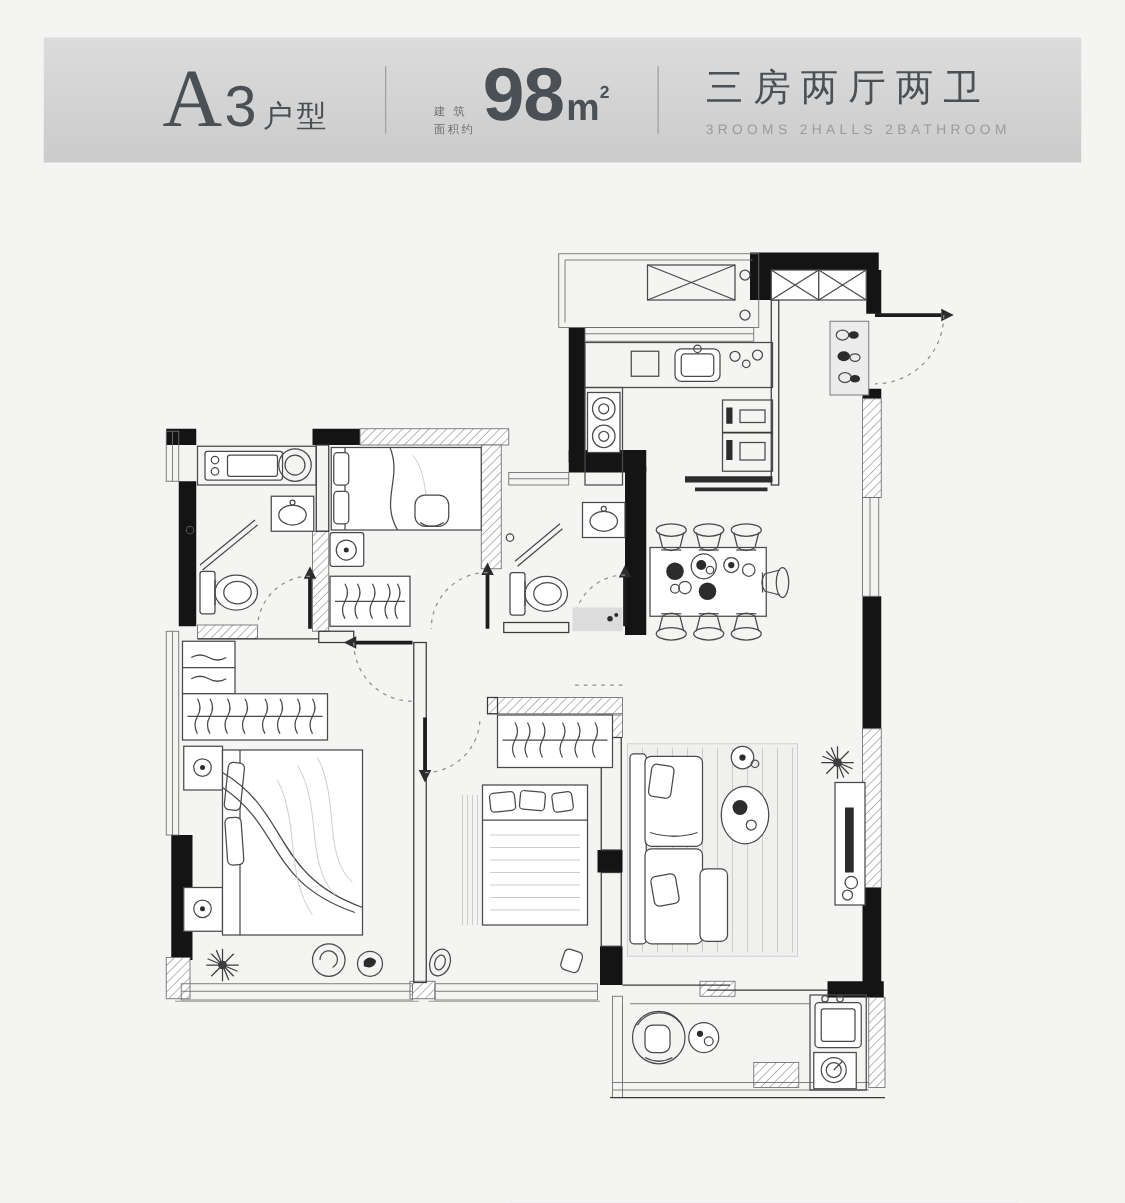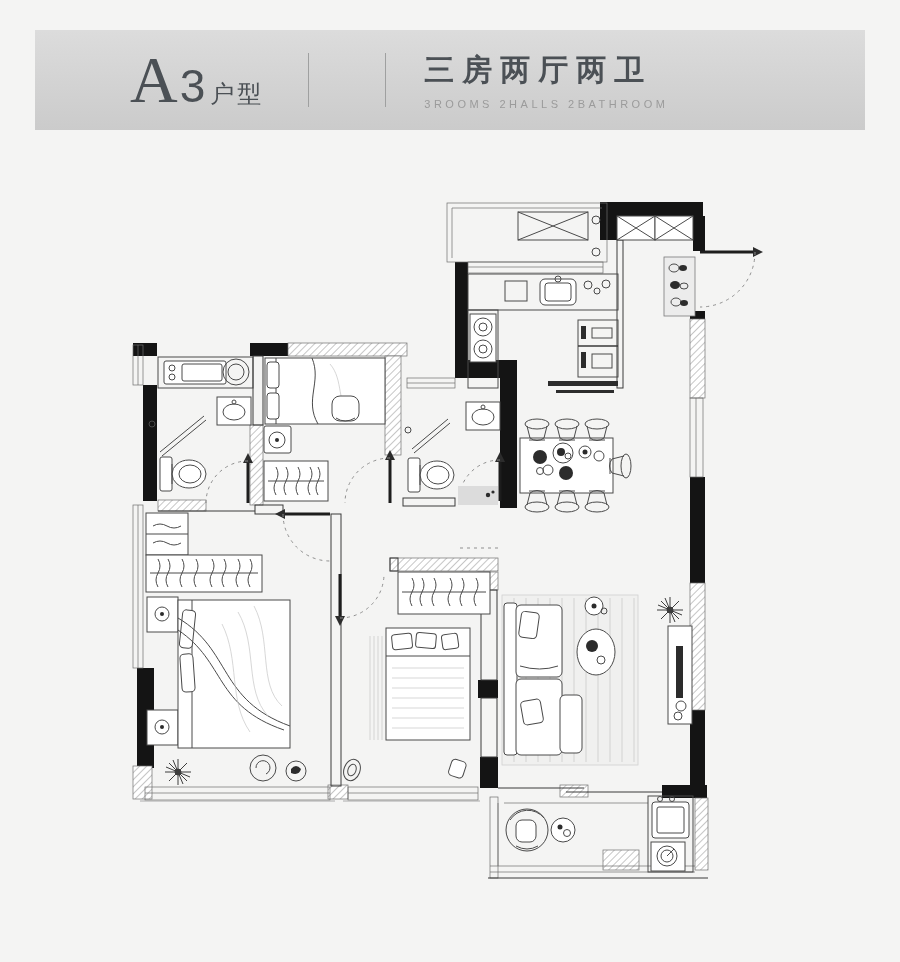--- a/index.html
+++ b/index.html
@@ -22,21 +22,21 @@
   .unit-suffix{font-size:24px;margin-left:4px;letter-spacing:3px;font-weight:400;}
   .vdiv{width:1px;height:54px;background:#9fa0a0;margin:0 38px;}
   .vdiv.first{margin-left:44px;}
   .area{display:flex;align-items:baseline;}
   .area-prefix{display:flex;flex-direction:column;font-size:9px;color:#6a6f73;line-height:1.5;
     letter-spacing:2px;margin-right:6px;transform:translateY(-4px);}
   .area-value{font-size:60px;font-weight:700;line-height:1;letter-spacing:-1px;}
   .area-unit{font-size:30px;font-weight:700;margin-left:2px;}
   .area-unit sup{font-size:14px;font-weight:700;vertical-align:18px;}
   .rooms{display:flex;flex-direction:column;gap:7px;}
-  .rooms-cn{font-size:30px;font-weight:700;letter-spacing:8px;white-space:nowrap;}
+  .rooms-cn{font-size:30px;font-weight:400;letter-spacing:8px;white-space:nowrap;}
   .rooms-en{font-size:11px;font-weight:400;letter-spacing:3.5px;color:var(--muted);white-space:nowrap;}
   
   .plan{position:absolute;left:0;top:0;width:900px;height:962px;}
   svg{display:block;}
   .wall{fill:var(--wall);stroke:none;}
   .ht{fill:url(#ht);stroke:#6f6f6f;stroke-width:.7;}
   .ln{stroke:var(--ink);stroke-width:1;fill:none;}
   .ln2{stroke:var(--ink);stroke-width:1.4;fill:none;}
   .thin{stroke:#6e6e6e;stroke-width:.7;fill:none;}
   .soft{stroke:#9b9b9b;stroke-width:.8;fill:none;}
@@ -54,20 +54,28 @@
 
 <div class="page">
 
   <header class="banner">
     <div class="unit">
       <span class="unit-letter">A</span>
       <span class="unit-number">3</span>
       <span class="unit-suffix">户型</span>
     </div>
     <div class="vdiv first"></div>
+    <div class="area">
+      <span class="area-prefix">
+        <span>建 筑</span>
+        <span>面积约</span>
+      </span>
+      <span class="area-value">98</span>
+      <span class="area-unit"><span>m</span><sup>2</sup></span>
+    </div>
     <div class="vdiv"></div>
     <div class="rooms">
       <div class="rooms-cn">三房两厅两卫</div>
       <div class="rooms-en">3ROOMS 2HALLS 2BATHROOM</div>
     </div>
   </header>
 
   <div class="plan">
   <svg width="900" height="962" viewBox="0 0 900 962" xmlns="http://www.w3.org/2000/svg">
     <defs>

